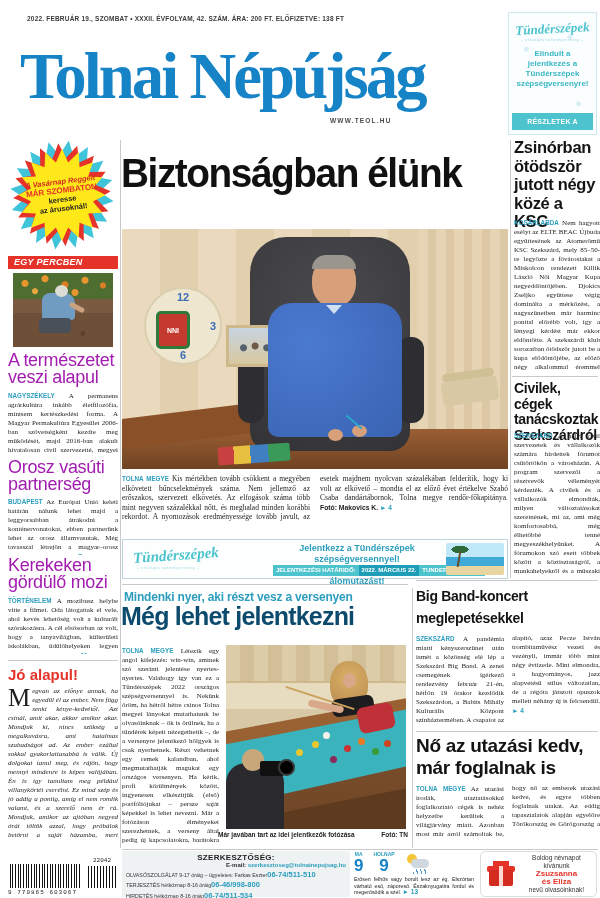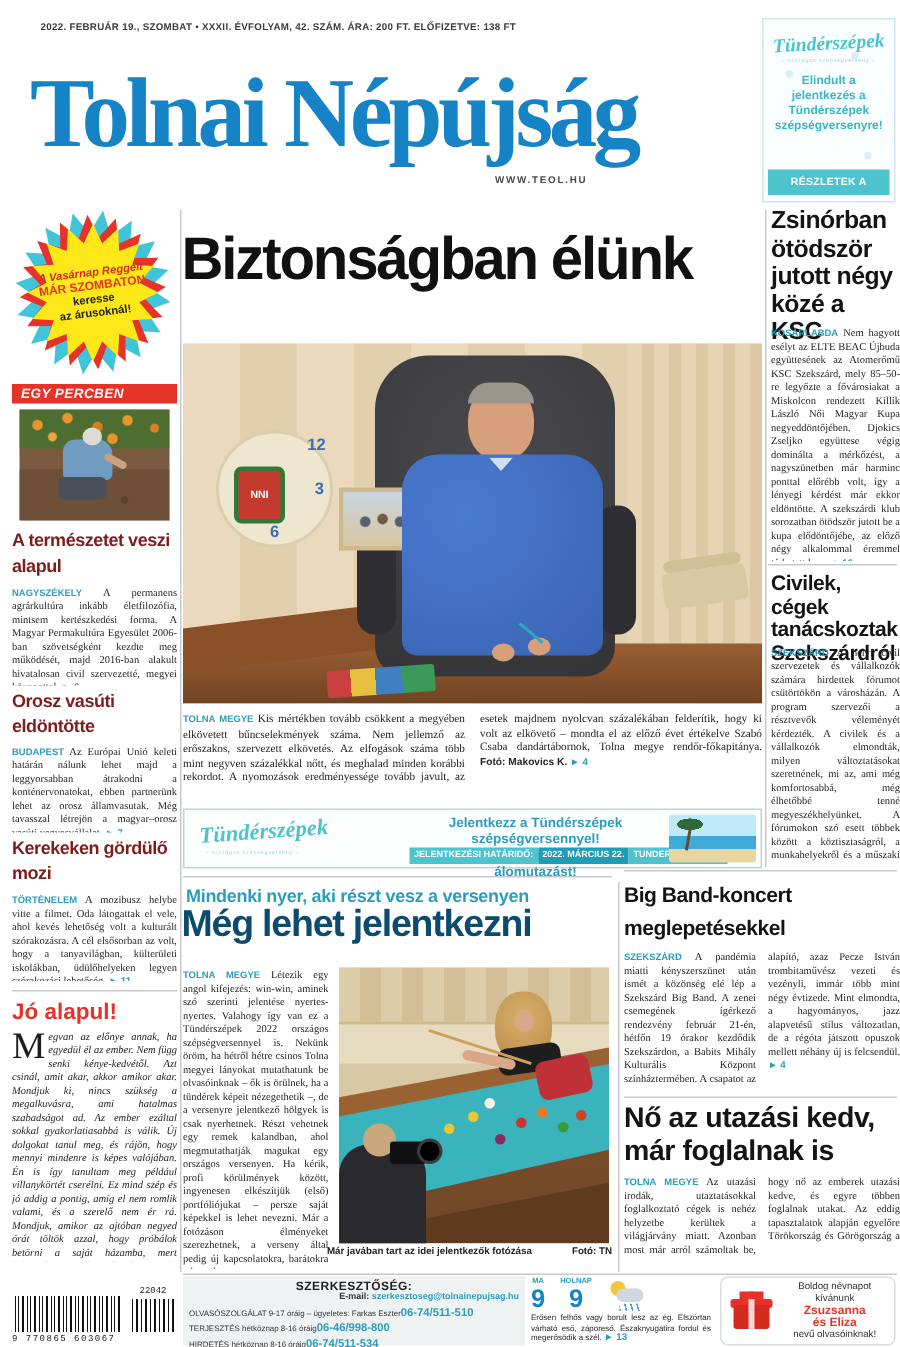--- a/index.html
+++ b/index.html
@@ -58,21 +58,21 @@
      radial-gradient(circle at 22% 70%,#e8a83e 0 2.5px,transparent 3.5px),
      radial-gradient(circle at 62% 75%,#e8952e 0 3px,transparent 4px),#4e6e31;}
   .g-ground{position:absolute;bottom:0;left:0;right:0;height:34px;background:
      radial-gradient(circle at 30% 40%,#5d4028 0 2px,transparent 3px),
      radial-gradient(circle at 70% 60%,#5d4028 0 2px,transparent 3px),#6e5038;}
   .g-scarf{position:absolute;left:42px;top:12px;width:13px;height:12px;background:#dcdcd4;border-radius:50%;}
   .g-body{position:absolute;left:29px;top:20px;width:33px;height:27px;background:#6f9cc0;border-radius:8px 10px 4px 4px;}
   .g-arm{position:absolute;left:56px;top:32px;width:16px;height:5px;background:#caa27e;border-radius:3px;transform:rotate(28deg);}
   .g-pants{position:absolute;left:26px;top:45px;width:32px;height:15px;background:#49505a;border-radius:4px;}
 
-  .sb-title{left:8px;width:110px;font-weight:bold;font-size:12px;line-height:17px;letter-spacing:-.3px;color:#7f1d1d;}
+  .sb-title{left:8px;width:110px;font-weight:normal;font-size:18px;line-height:17px;letter-spacing:-.3px;color:#a21caf;}
   .bodytxt{font-family:"Liberation Serif",serif;font-size:7px;line-height:9px;text-align:justify;
            color:#1d1d1b;overflow:hidden;}
   .lbl{font-family:"Liberation Sans",sans-serif;font-weight:bold;color:#2b9dbd;font-size:6.3px;}
   .pg{font-family:"Liberation Sans",sans-serif;font-weight:bold;color:#2b9dbd;font-size:6.5px;white-space:nowrap;}
   .sb-t1{top:352px;} .sb-x1{left:8px;top:391px;width:110px;height:66px;}
   .sb-t2{top:459px;} .sb-x2{left:8px;top:497px;width:110px;height:58px;}
   .sb-t3{top:557px;} .sb-x3{left:8px;top:596px;width:110px;height:58px;}
   .jo-title{left:8px;top:666px;font-size:15px;font-weight:bold;color:#e6332a;}
   .jo-text{left:8px;top:687px;width:110px;height:154px;font-style:italic;}
   .dropcap{float:left;font-size:25px;line-height:21px;font-style:normal;margin:0 2px 0 0;font-family:"Liberation Serif",serif;}
@@ -90,21 +90,21 @@
   .headline1{left:121px;top:151px;width:392px;font-weight:bold;font-size:40px;letter-spacing:-1.5px;color:#111;
              transform:scaleX(.97);transform-origin:left top;white-space:nowrap;}
   .photo1{left:122px;top:229px;width:386px;height:240px;overflow:hidden;background:#e8d6b8;}
   .p1-wall{position:absolute;inset:0;background:repeating-linear-gradient(90deg,#ead9bd 0 38px,#e2cfae 38px 76px);}
   .p1-curtain{position:absolute;right:0;top:0;width:90px;bottom:40px;background:repeating-linear-gradient(90deg,
       #e6d4b4 0 10px,#dcc8a4 10px 18px);}
   .p1-desk{position:absolute;left:0;right:0;bottom:0;height:40px;background:linear-gradient(180deg,#9a5e33,#6f4322);}
   .p1-deskl{position:absolute;left:0;bottom:28px;width:130px;height:30px;background:#8a5128;transform:skewY(-7deg);}
   .p1-clock{position:absolute;left:22px;top:58px;width:74px;height:74px;background:#efe6cf;border:2px solid #d9cfae;
             border-radius:50%;}
-  .p1-clock .n12{position:absolute;top:2px;left:50%;transform:translateX(-50%);font-weight:bold;font-size:11px;color:#3a6db5;margin-left:28px;}
+  .p1-clock .n12{position:absolute;top:2px;left:50%;transform:translateX(-50%);font-weight:bold;font-size:11px;color:#3a6db5;}
   .p1-clock .n3{position:absolute;right:4px;top:50%;transform:translateY(-50%);font-weight:bold;font-size:11px;color:#3a6db5;}
   .p1-clock .n6{position:absolute;bottom:2px;left:50%;transform:translateX(-50%);font-weight:bold;font-size:11px;color:#3a6db5;}
   .p1-nni{position:absolute;left:10px;top:22px;width:28px;height:32px;background:#c43a2e;border:3px solid #2f7a3a;
           border-radius:5px;color:#fff;font-weight:bold;font-size:7px;display:flex;align-items:center;justify-content:center;}
   .p1-frame{position:absolute;left:104px;top:96px;width:58px;height:36px;background:
       radial-gradient(circle at 25% 55%,#55606e 0 3px,transparent 4px),
       radial-gradient(circle at 45% 50%,#6e5a46 0 3px,transparent 4px),
       radial-gradient(circle at 65% 55%,#55606e 0 3px,transparent 4px),
       linear-gradient(180deg,#c8d4e0,#d8c8a0);border:3px solid #cdb98c;}
   .p1-chair{position:absolute;left:128px;top:8px;width:160px;height:214px;background:
@@ -265,21 +265,21 @@
     <div class="g-pants"></div>
   </div>
 
   <div class="abs sb-title sb-t1">A természetet veszi alapul</div>
   <div class="abs bodytxt sb-x1">
     <span class="lbl">NAGYSZÉKELY</span>
     <span>A permanens agrárkultúra inkább életfilozófia, mintsem kertészkedési forma. A Magyar Permakultúra Egyesület 2006-ban szövetségként kezdte meg működését, majd 2016-ban alakult hivatalosan civil szervezetté, megyei központtal.</span>
     <span class="pg">► 6</span>
   </div>
 
-  <div class="abs sb-title sb-t2">Orosz vasúti eldöntötte</div>
+  <div class="abs sb-title sb-t2">Orosz vasúti partnerség</div>
   <div class="abs bodytxt sb-x2">
     <span class="lbl">BUDAPEST</span>
     <span>Az Európai Unió keleti határán nálunk lehet majd a leggyorsabban átrakodni a konténervonatokat, ebben partnerünk lehet az orosz államvasutak. Még tavasszal létrejön a magyar–orosz vasúti vegyesvállalat.</span>
     <span class="pg">► 7</span>
   </div>
 
   <div class="abs sb-title sb-t3">Kerekeken gördülő mozi</div>
   <div class="abs bodytxt sb-x3">
     <span class="lbl">TÖRTÉNELEM</span>
     <span>A mozibusz helybe vitte a filmet. Oda látogattak el vele, ahol kevés lehetőség volt a kulturált szórakozásra. A cél elsősorban az volt, hogy a tanyavilágban, külterületi iskolákban, üdülőhelyeken legyen szórakozási lehetőség.</span>

